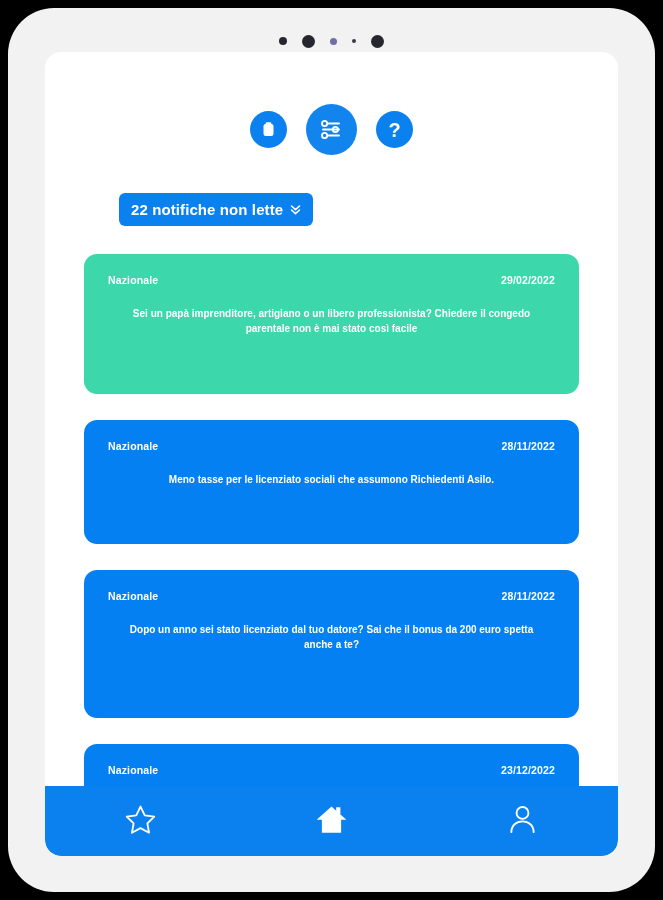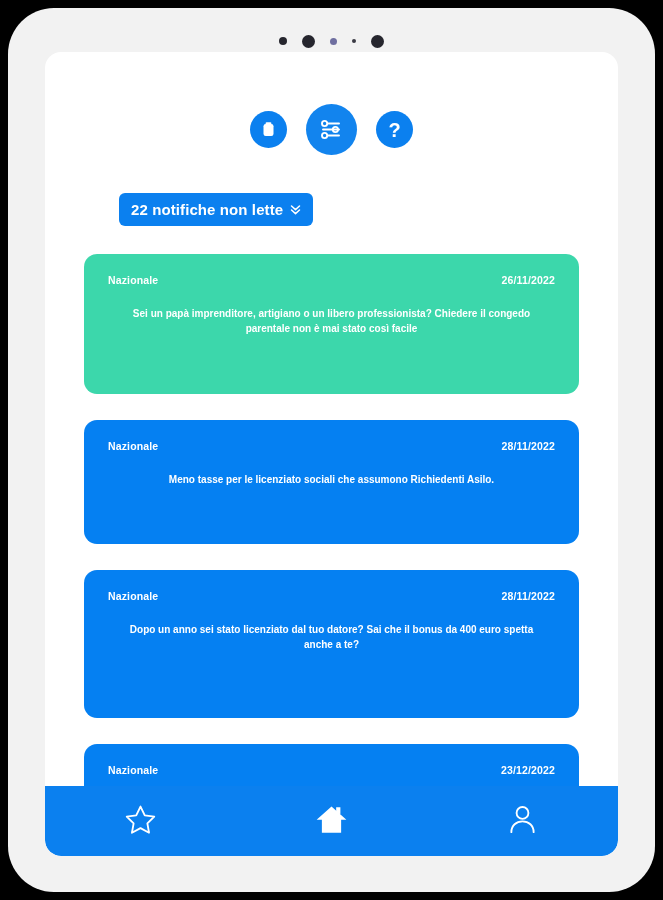--- a/index.html
+++ b/index.html
@@ -230,39 +230,39 @@
           <polyline points="1.5,6 5.5,9.6 9.5,6" fill="none" stroke="#ffffff" stroke-width="1.5" stroke-linecap="round" stroke-linejoin="round"></polyline>
         </svg>
       </span>
     </div>
 
     <div id="notification-list">
 
       <div class="notif-card green c1">
         <div class="notif-head">
           <span>Nazionale</span>
-          <span>26/11/2022</span>
+          <span>29/02/2022</span>
         </div>
         <div class="notif-body">Sei un papà imprenditore, artigiano o un libero professionista? Chiedere il congedo parentale non è mai stato così facile</div>
       </div>
 
       <div class="notif-card blue c2">
         <div class="notif-head">
           <span>Nazionale</span>
           <span>28/11/2022</span>
         </div>
         <div class="notif-body">Meno tasse per le licenziato sociali che assumono Richiedenti Asilo.</div>
       </div>
 
       <div class="notif-card blue c3">
         <div class="notif-head">
           <span>Nazionale</span>
           <span>28/11/2022</span>
         </div>
-        <div class="notif-body">Dopo un anno sei stato licenziato dal tuo datore? Sai che il bonus da 400 euro spetta anche a te?</div>
+        <div class="notif-body">Dopo un anno sei stato licenziato dal tuo datore? Sai che il bonus da 200 euro spetta anche a te?</div>
       </div>
 
       <div class="notif-card blue c4">
         <div class="notif-head">
           <span>Nazionale</span>
           <span>23/12/2022</span>
         </div>
         <div class="notif-body">Sei in Sei in pensione? Sei in un momento di ento di</div>
       </div>
 

